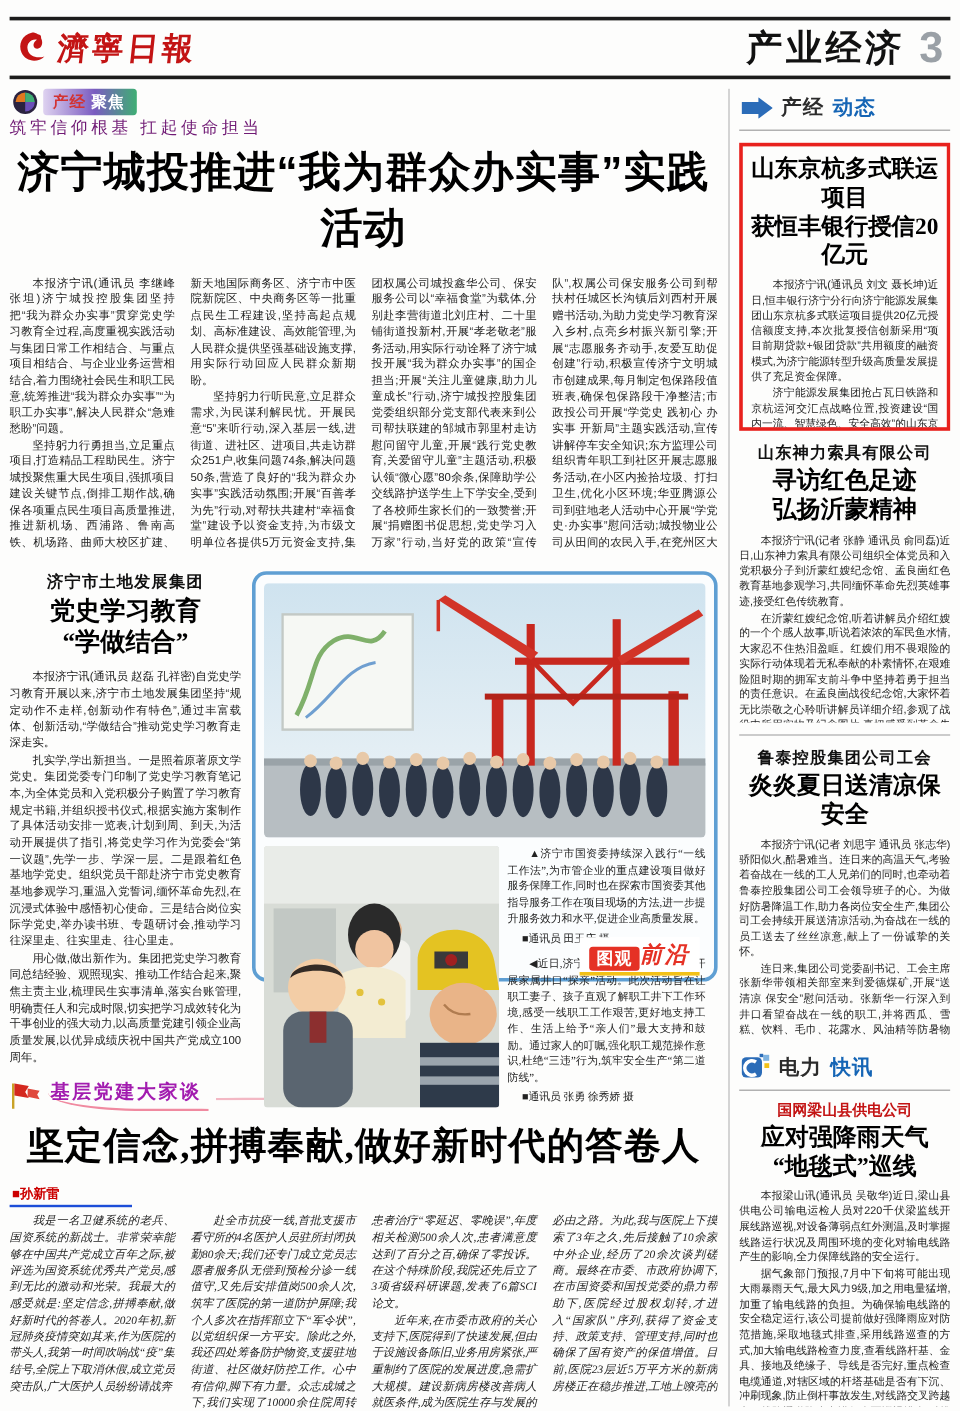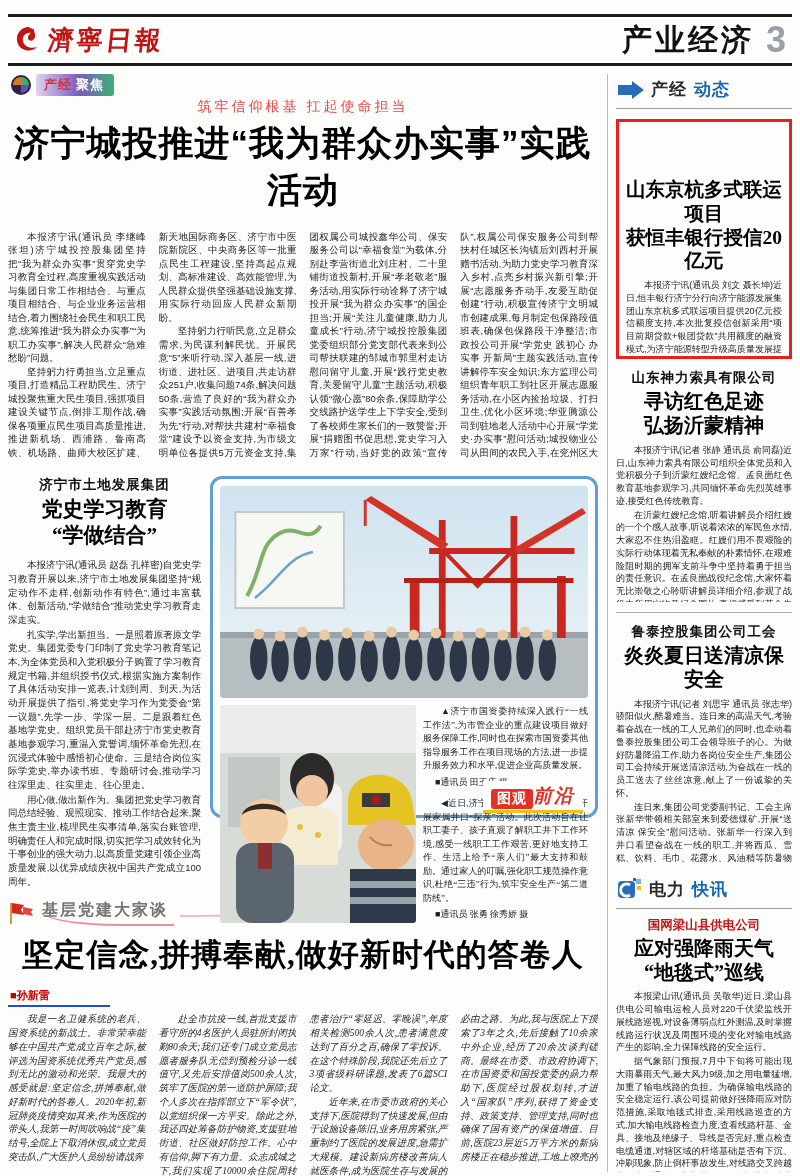--- a/index.html
+++ b/index.html
@@ -39,36 +39,36 @@
     font-size:13px; font-weight:900; letter-spacing:1px;
   }
   .focus-pill .b-left { color:#d23333; }
   .focus-pill .b-right { color:#fff; }
 
   .col-header { display:flex; align-items:center; gap:7px; padding:12px 2px 7px; border-bottom:1px solid #9f9f9f; }
   .col-header .h-left { font-size:17px; font-weight:700; color:#2b2b2b; letter-spacing:1px; }
   .col-header .h-right { font-size:17px; font-weight:900; color:#1565b5; letter-spacing:1px; }
 
   
-  .kicker { text-align:center; font-size:14px; letter-spacing:3px; color:#ef4444; margin-top:2px; }
+  .kicker { font-size:14px; letter-spacing:3px; color:#701a75; margin-top:2px; }
   .main-headline {
     text-align:center; font-size:35px; font-weight:900; letter-spacing:1px;
     color:#000; margin:4px 0 10px; font-family:"Liberation Sans","DejaVu Sans",sans-serif;
   }
   .cols4 { column-count:4; column-gap:13px; height:236px; overflow:hidden;
     font-size:9.5px; line-height:1.42; text-align:justify; color:#222;margin-top:16px; }
   .cols4 p, .body p { text-indent:2em; margin:0; }
 
   
   .mid-row { display:flex; gap:9px; margin-top:10px; }
   .land { width:193px; }
   .sec-kicker { text-align:center; font-size:13.5px; font-weight:700; letter-spacing:1px; color:#111; }
   .serif-head {
     text-align:center; font-family:"Liberation Serif","DejaVu Serif",serif;
-    font-weight:900; color:#000; line-height:1.22;margin-top:48px;
+    font-weight:900; color:#000; line-height:1.22;
   }
   .land .serif-head { font-size:21px; margin:3px 0 10px;text-align:center; }
   .land .body { height:332px; overflow:hidden; font-size:9.5px; line-height:1.44; text-align:justify; color:#222; }
   .body p + p { margin-top:1px; }
 
   .photo-frame {
     position:relative; flex:1; border:3px solid #5f9fd3; border-radius:12px;
     background:#fbfdfe; padding:7px 7px 24px; height:342px;
   }
   .photo-big { width:100%; height:212px; border-radius:4px; display:block; }
@@ -81,21 +81,21 @@
   .photo-badge { position:absolute; right:12px; bottom:2px; display:flex; align-items:flex-end; gap:0;
     background:#fff; padding:2px 8px 1px; border-bottom:3px solid #f2c118; }
   .photo-badge .pb-left { background:#e53125; color:#fff; font-weight:900; font-size:14px;
     padding:1px 6px; border-radius:3px; letter-spacing:1px; }
   .photo-badge .pb-right { color:#e53125; font-family:"Liberation Serif","DejaVu Serif",serif;
     font-style:italic; font-weight:900; font-size:19px; letter-spacing:2px; }
 
   
   .party { margin-top:10px; }
   .party-badge-row { display:flex; align-items:center; gap:6px; }
-  .party-badge-label { font-size:16px; font-weight:900; color:#737373; letter-spacing:2px;
+  .party-badge-label { font-size:16px; font-weight:900; color:#a21caf; letter-spacing:2px;
     border-bottom:2px solid #f08aa0; padding:0 6px 3px 2px; border-bottom-left-radius:60%; }
   .party-swoosh { flex:0 0 120px; height:8px; border-bottom:2px solid #f3b8c4; border-bottom-right-radius:100%; }
   .party-headline { text-align:center; font-family:"Liberation Serif","DejaVu Serif",serif;
     font-size:31px; font-weight:900; color:#000; margin:8px 0 9px; letter-spacing:1px; }
   .byline { color:#c00; font-size:11px; font-weight:bold; border-bottom:2px solid #1d4ed8;
     display:inline-block; padding:0 60px 2px 2px; margin-bottom:6px; }
   .party-cols { column-count:4; column-gap:13px; height:168px; overflow:hidden;
     font-family:"Liberation Serif","DejaVu Serif",serif; font-style:italic;
     font-size:9.5px; line-height:1.45; text-align:justify; color:#222; }
   .party-cols p { text-indent:2em; margin:0; }

